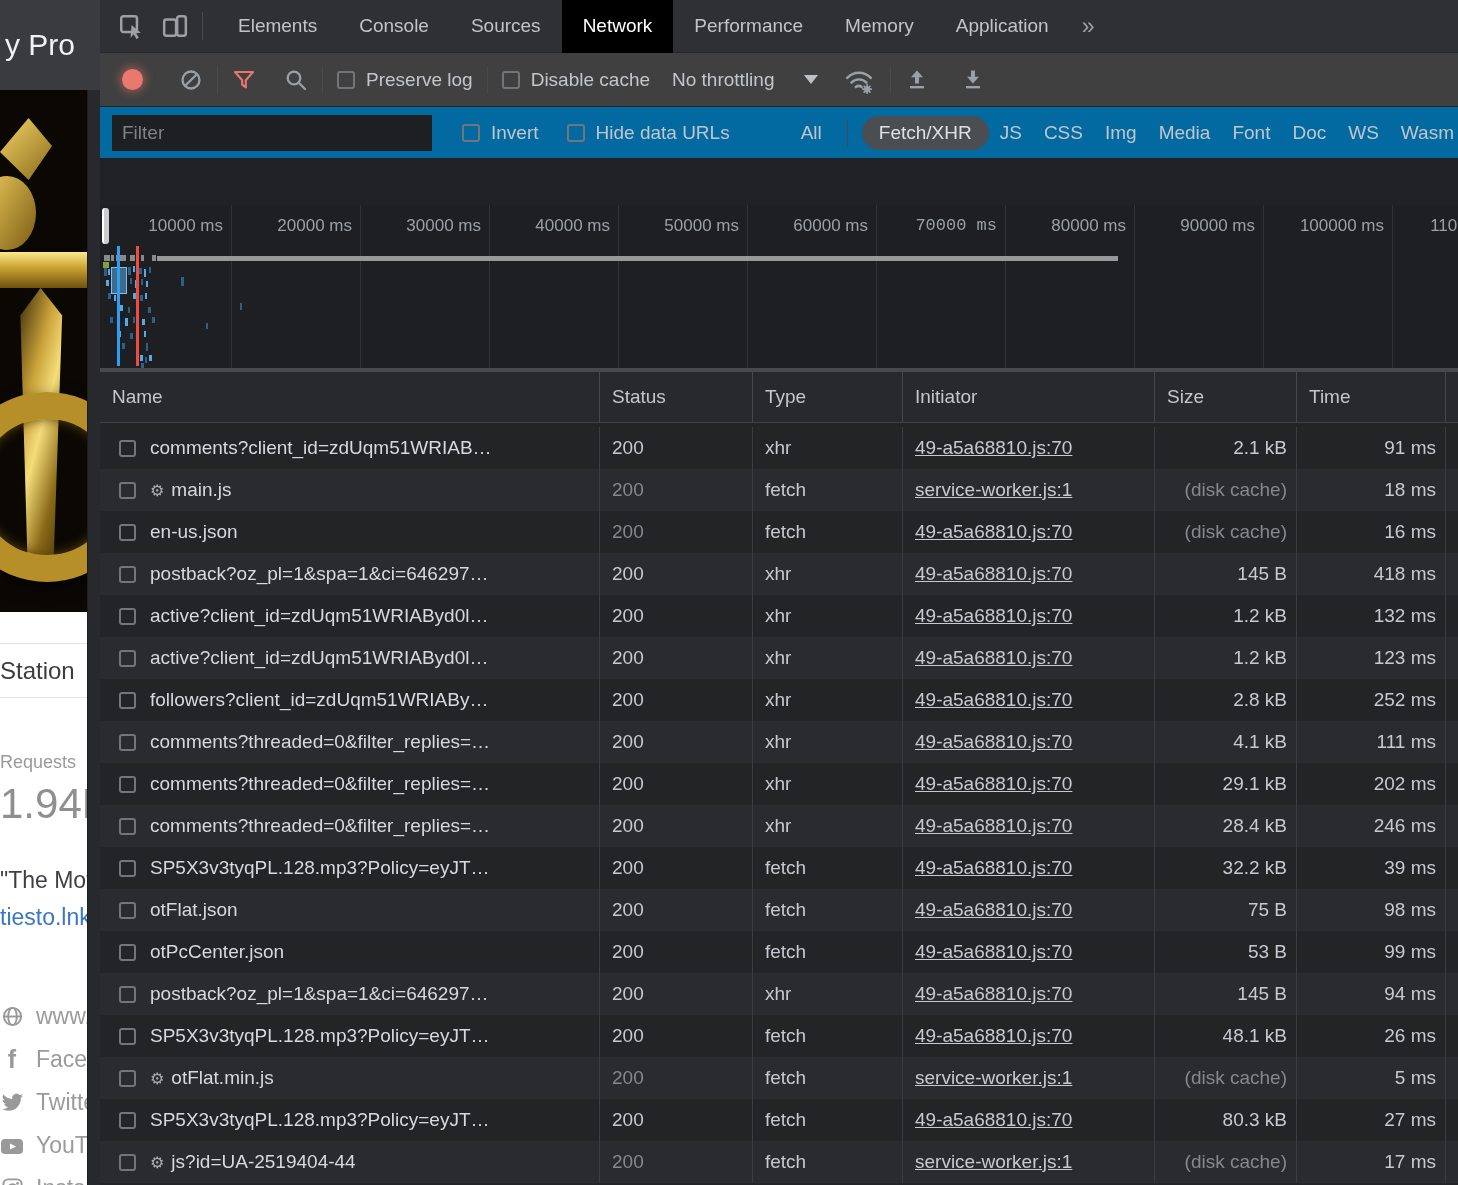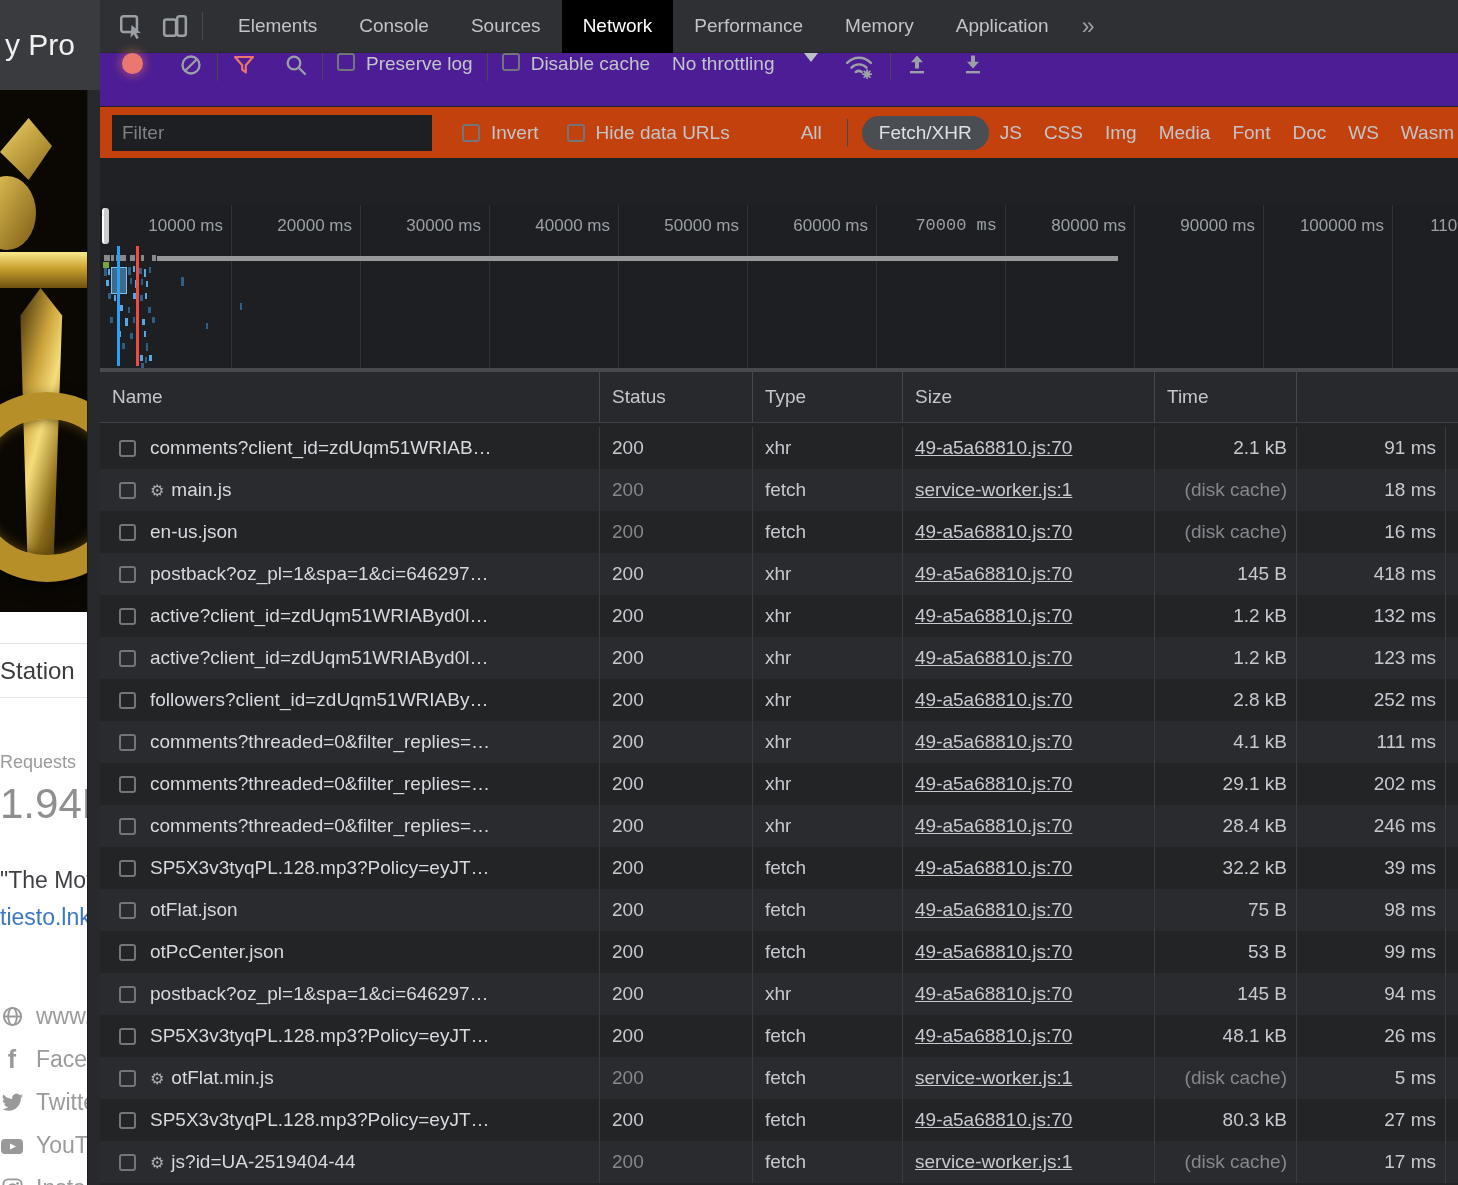--- a/index.html
+++ b/index.html
@@ -37,30 +37,30 @@
   
   #devtools{position:absolute;left:100px;top:0;width:1358px;height:1185px;background:#202124;overflow:hidden;
     color:#c5c9ce;font-size:19px}
   .tabbar{position:absolute;left:0;top:0;width:100%;height:53px;background:#2f3034;display:flex;align-items:center;
     border-bottom:1px solid #26282b}
   .tabbar .icon-btn{width:26px;height:26px;margin-left:18px;flex:none;display:flex;align-items:center;justify-content:center}
   .vsep{width:1px;height:28px;background:#47494e;margin:0 14px;flex:none}
   .tab{height:53px;display:flex;align-items:center;padding:0 21px;color:#c0c4c9;white-space:nowrap}
   .tab.active{background:#000;color:#fff}
   .more-tabs{color:#9aa0a6;font-size:23px;padding:0 12px}
-  .nettoolbar{position:absolute;left:0;top:53px;width:100%;height:54px;background:#4c1d95;display:flex;
-    border-bottom:1px solid #202225}
+  .nettoolbar{position:absolute;left:0;top:53px;width:100%;height:54px;background:#404040;display:flex;
+    align-items:center;border-bottom:1px solid #202225}
   .rec-dot{width:21px;height:21px;border-radius:50%;background:#ea786e;margin-left:22px;flex:none;
     box-shadow:0 0 8px 3px rgba(234,120,110,.4)}
   .tool-ic{width:24px;height:24px;flex:none;display:flex;align-items:center;justify-content:center}
   .cb{width:18px;height:18px;border:2px solid #72757a;border-radius:3px;flex:none;background:transparent}
   .tlabel{color:#c2c6cb;white-space:nowrap;margin-left:11px}
   .caret{width:0;height:0;border-left:7px solid transparent;border-right:7px solid transparent;
     border-top:9px solid #bdc1c6;flex:none}
-  .filterrow{position:absolute;left:0;top:107px;width:100%;height:51px;background:#c2410c;display:flex;align-items:center}
+  .filterrow{position:absolute;left:0;top:107px;width:100%;height:51px;background:#0369a1;display:flex;align-items:center}
   .filter-input{width:320px;height:36px;margin-left:12px;background:#1d1f23;border:none;outline:none;color:#dadce0;
     font-size:19px;padding:0 10px;font-family:inherit;flex:none}
   .filter-input::placeholder{color:#7e8287}
   .ftype{color:#c2c6cb;padding:6px 11px;white-space:nowrap;flex:none}
   .ftype.active{background:#4a4d52;color:#dde0e4;border-radius:18px;padding:6px 17px}
   .filterrow2{position:absolute;left:0;top:158px;width:100%;height:47px;background:#2f3034;display:flex;
     align-items:center;border-bottom:1px solid #17181a}
   
   .overview{position:absolute;left:0;top:205px;width:100%;height:163px;background:#1d1f23;overflow:hidden}
   .gridline{position:absolute;top:0;bottom:0;width:1px;background:#303236}
@@ -344,20 +344,21 @@
       <div class="wbar" style="left: 11px; top: 62px; width: 16px; height: 27px; background: rgba(89, 168, 226, 0.55); border: 1px solid rgb(124, 193, 240);"></div>
       <div class="mline" style="left: 17px; width: 3px; background: rgb(47, 157, 242);"></div>
       <div class="mline" style="left: 36px; width: 3px; background: rgb(239, 75, 64);"></div>
     </div>
   <div class="hsep"></div>
 
   <div class="nt-header nt-grid" id="ntHeader">
       <div class="hc">Name</div>
       <div class="hc">Status</div>
       <div class="hc">Type</div>
+      <div class="hc">Initiator</div>
       <div class="hc">Size</div>
       <div class="hc">Time</div>
       <div class="hc"></div>
     </div>
 
   <div class="nt-body" id="ntBody">
       <div class="nt-row nt-grid">
         <div class="c">
           <span class="rcb"></span>
           <span class="nm">comments?client_id=zdUqm51WRIAB…</span>

